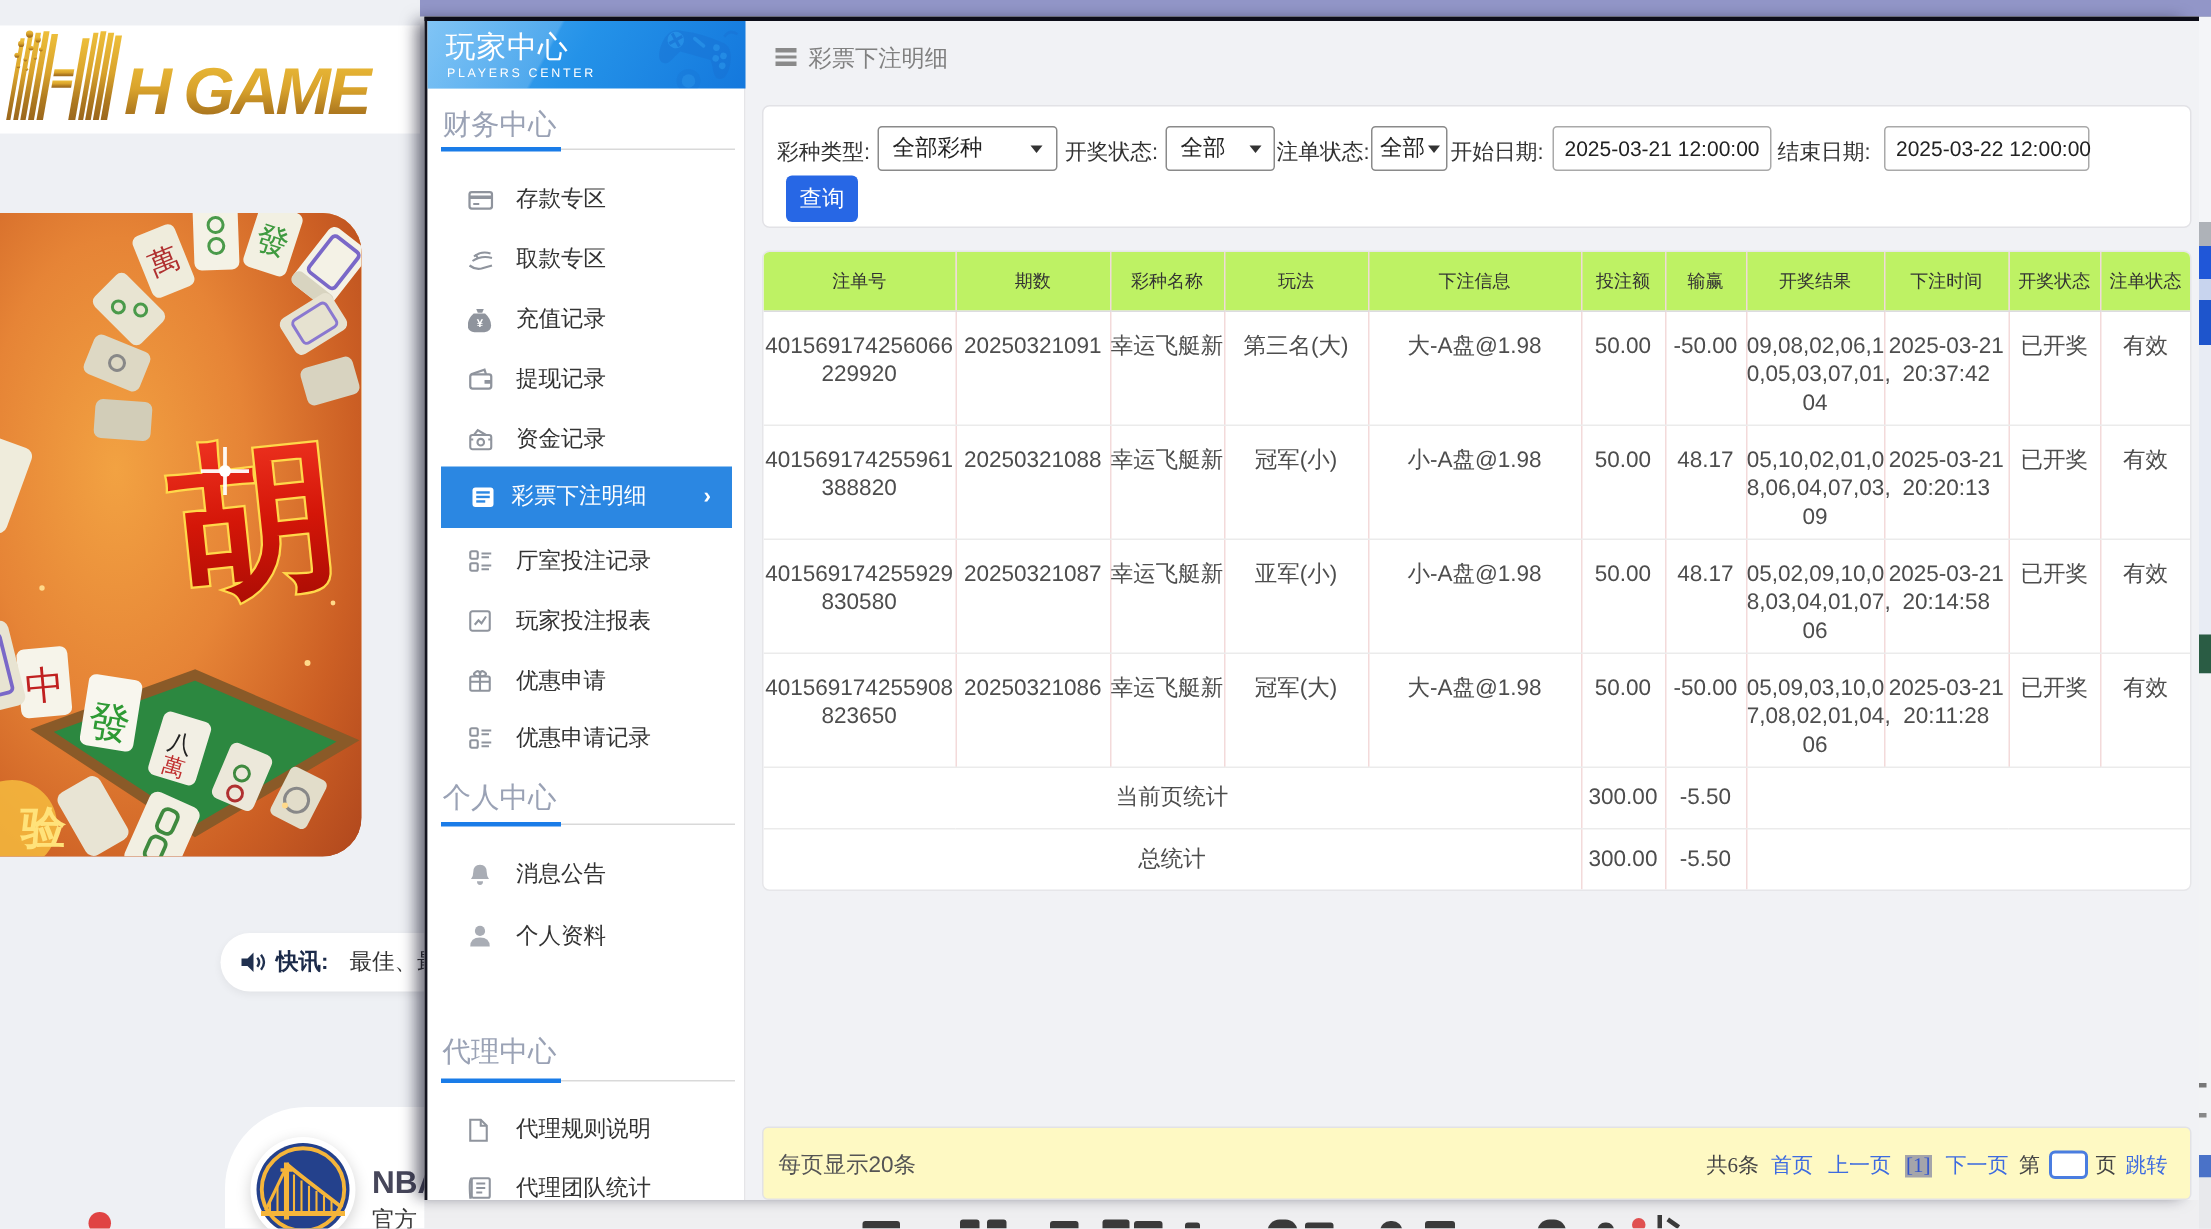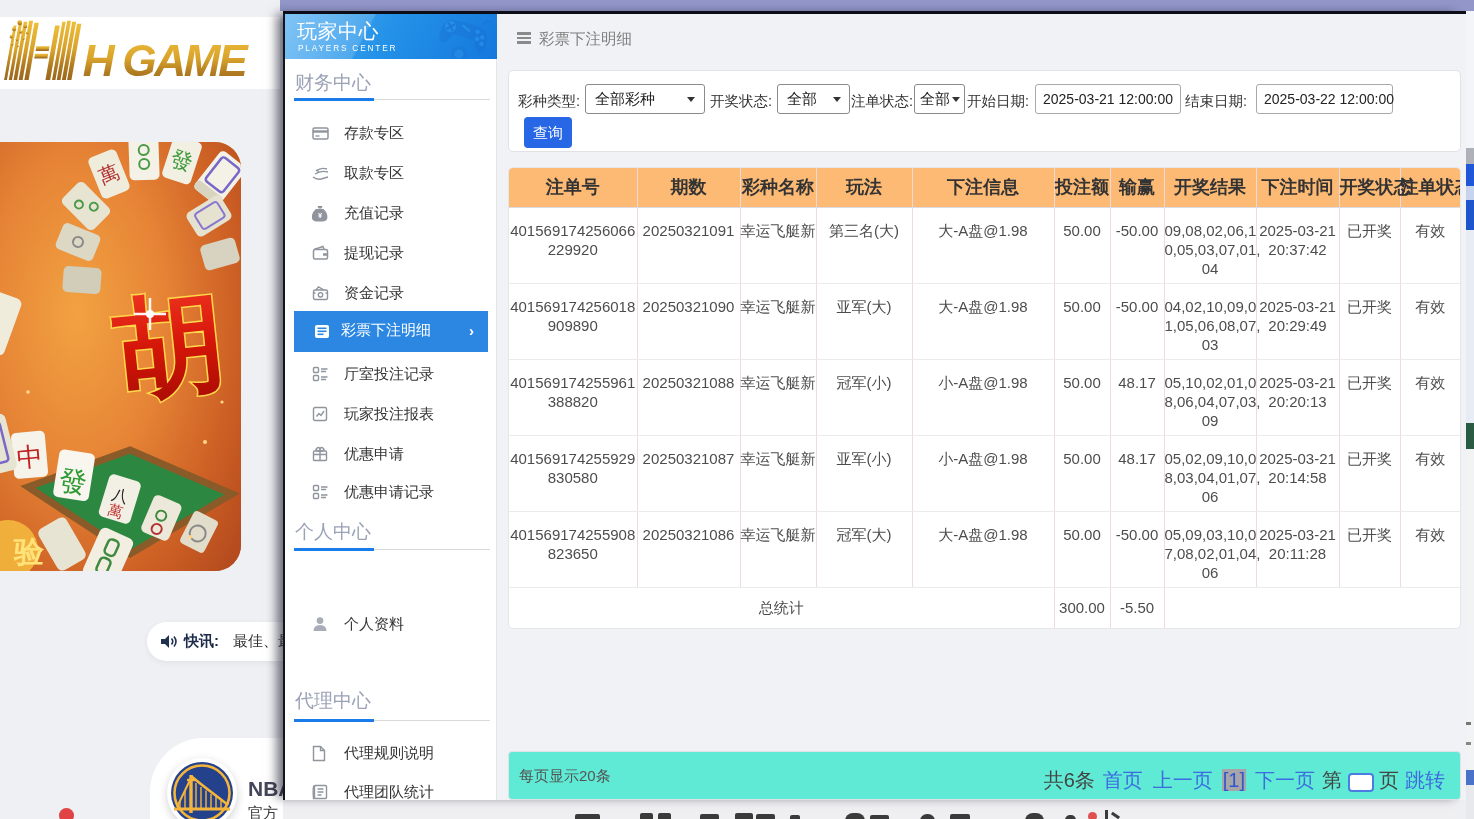--- a/index.html
+++ b/index.html
@@ -57,34 +57,34 @@
 .fsel .ch { position:absolute; top:12px; width:0; height:0; border-left:4.5px solid transparent;
   border-right:4.5px solid transparent; border-top:5.5px solid #333; }
 .finp { position:absolute; top:70px; height:30px; background:#fff; border:1px solid #a9a9a9; border-radius:3px;
   font-size:14px; color:#222; line-height:28px; padding-left:7px; white-space:nowrap; }
 #qbtn { left:239px; top:103px; width:48px; height:31px; background:#2767e5; border-radius:4px;
   color:#fff; font-size:15px; text-align:center; line-height:31px; }
 
 
 #tbox { left:223px; top:153px; width:953px; background:#fff; border:1px solid #e6e6e9; border-radius:5px; overflow:hidden; }
 table { border-collapse:collapse; table-layout:fixed; width:951px; }
-th { white-space:nowrap; background:#fdba74; font-size:18px; color:#333; font-weight:bold; height:39px;
+th { white-space:nowrap; background:#bef264; font-size:12px; color:#333; font-weight:normal; height:39px;
   border-bottom:1px solid #dcdce0; border-right:1px solid #f0d9d9; }
 th:last-child, td:last-child { border-right:none; }
 td { font-size:15px; color:#4d4d4d; text-align:center; vertical-align:top; padding-top:13px;
   border-bottom:1px solid #ebebeb; border-right:1px solid #f3dada; line-height:19px; }
 tr.dr { height:76px; }
 tr.st { height:41px; }
 tr.st td { padding-top:0; vertical-align:middle; }
 tr:last-child td { border-bottom:none; }
 
 
-#pbox { left:223px; top:737px; width:953px; height:49px; background:#5eead4; border:1px solid #e2e2e6; border-radius:4px; }
+#pbox { left:223px; top:737px; width:953px; height:49px; background:#fef9c3; border:1px solid #e2e2e6; border-radius:4px; }
 #pleft { position:absolute; left:10px; top:15px; font-size:15px; color:#555; }
-#pright { position:absolute; right:15px; top:15px; font-size:20px; color:#444; white-space:nowrap; }
+#pright { position:absolute; right:15px; top:15px; font-size:14px; color:#444; white-space:nowrap;font-family:Liberation Serif, serif; }
 #pright a { color:#3d6be0; text-decoration:none; }
 #pcur { background:#a5a5aa; color:#3355cc; padding:0 1px; }
 #pinp { display:inline-block; width:26px; height:19px; border:2px solid #4a7de0; border-radius:4px;
   background:#fff; vertical-align:-5px; }
 </style>
 </head>
 <body>
 
 <div class="abs" id="logobar">
   <svg width="280" height="72" viewBox="0 0 280 72">
@@ -432,20 +432,29 @@
             <rect x="1.5" y="9.5" width="5" height="5" rx="1"></rect>
             <path d="M9 11h6.5 M9 13.5h5"></path>
           </g>
         </svg>
         <div class="tx">优惠申请记录</div>
       </div>
     <div class="sect" style="top:505px">个人中心</div>
     <div class="sline" style="top:535px">
         <i></i>
       </div>
+    <div class="mi" style="top:555px">
+        <svg width="16" height="17" viewBox="0 0 16 17">
+          <g fill="#a9adb5">
+            <path d="M8 1.5 q4.5 0 4.5 5 q0 3 1.5 4.5 h-12 q1.5-1.5 1.5-4.5 q0-5 4.5-5z"></path>
+            <path d="M6 12.5 h4 q0 2.5-2 2.5 t-2-2.5z"></path>
+          </g>
+        </svg>
+        <div class="tx">消息公告</div>
+      </div>
     <div class="mi" style="top:595.5px">
         <svg width="16" height="16" viewBox="0 0 16 16">
           <g fill="#a9adb5">
             <circle cx="8" cy="4.6" r="3.4"></circle>
             <path d="M1.5 15 q0-6 6.5-6 t6.5 6z"></path>
           </g>
         </svg>
         <div class="tx">个人资料</div>
       </div>
     <div class="sect" style="top:674px">代理中心</div>
@@ -526,33 +535,20 @@
             <td>第三名(大)</td>
             <td>大-A盘@1.98</td>
             <td>50.00</td>
             <td>-50.00</td>
             <td>09,08,02,06,1<br>0,05,03,07,01,<br>04</td>
             <td>2025-03-21<br>20:37:42</td>
             <td>已开奖</td>
             <td>有效</td>
           </tr>
       <tr class="dr">
-            <td>401569174256018<br>909890</td>
-            <td>20250321090</td>
-            <td>幸运飞艇新</td>
-            <td>亚军(大)</td>
-            <td>大-A盘@1.98</td>
-            <td>50.00</td>
-            <td>-50.00</td>
-            <td>04,02,10,09,0<br>1,05,06,08,07,<br>03</td>
-            <td>2025-03-21<br>20:29:49</td>
-            <td>已开奖</td>
-            <td>有效</td>
-          </tr>
-      <tr class="dr">
             <td>401569174255961<br>388820</td>
             <td>20250321088</td>
             <td>幸运飞艇新</td>
             <td>冠军(小)</td>
             <td>小-A盘@1.98</td>
             <td>50.00</td>
             <td>48.17</td>
             <td>05,10,02,01,0<br>8,06,04,07,03,<br>09</td>
             <td>2025-03-21<br>20:20:13</td>
             <td>已开奖</td>
@@ -578,20 +574,26 @@
             <td>冠军(大)</td>
             <td>大-A盘@1.98</td>
             <td>50.00</td>
             <td>-50.00</td>
             <td>05,09,03,10,0<br>7,08,02,01,04,<br>06</td>
             <td>2025-03-21<br>20:11:28</td>
             <td>已开奖</td>
             <td>有效</td>
           </tr>
       <tr class="st">
+            <td colspan="5" style="border-right:1px solid #f3dada">当前页统计</td>
+            <td>300.00</td>
+            <td>-5.50</td>
+            <td colspan="4"></td>
+          </tr>
+      <tr class="st">
             <td colspan="5" style="border-right:1px solid #f3dada">总统计</td>
             <td>300.00</td>
             <td>-5.50</td>
             <td colspan="4"></td>
           </tr>
     </tbody>
       </table>
   </div>
   <div class="abs" id="pbox">
     <div id="pleft">每页显示20条</div>

